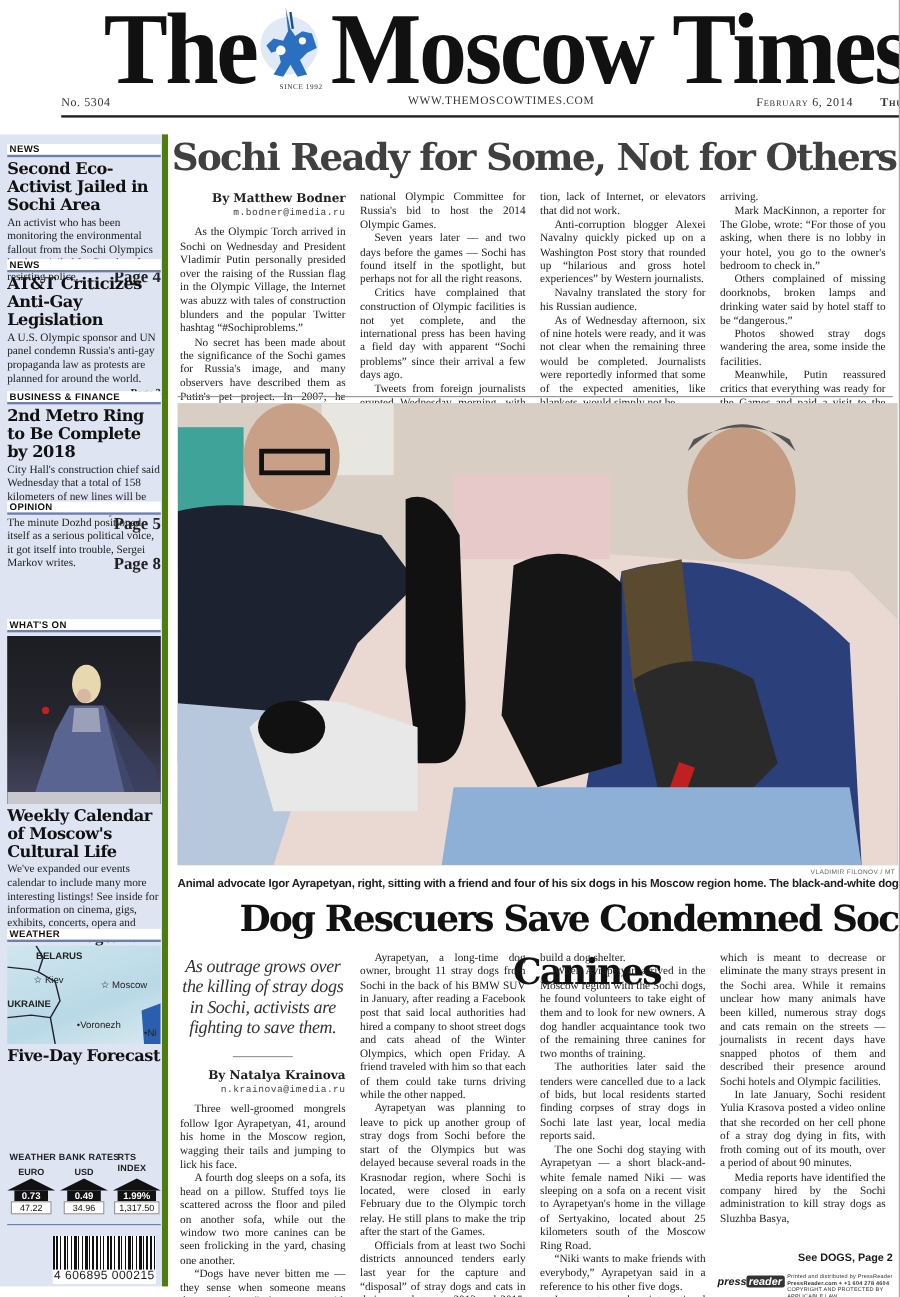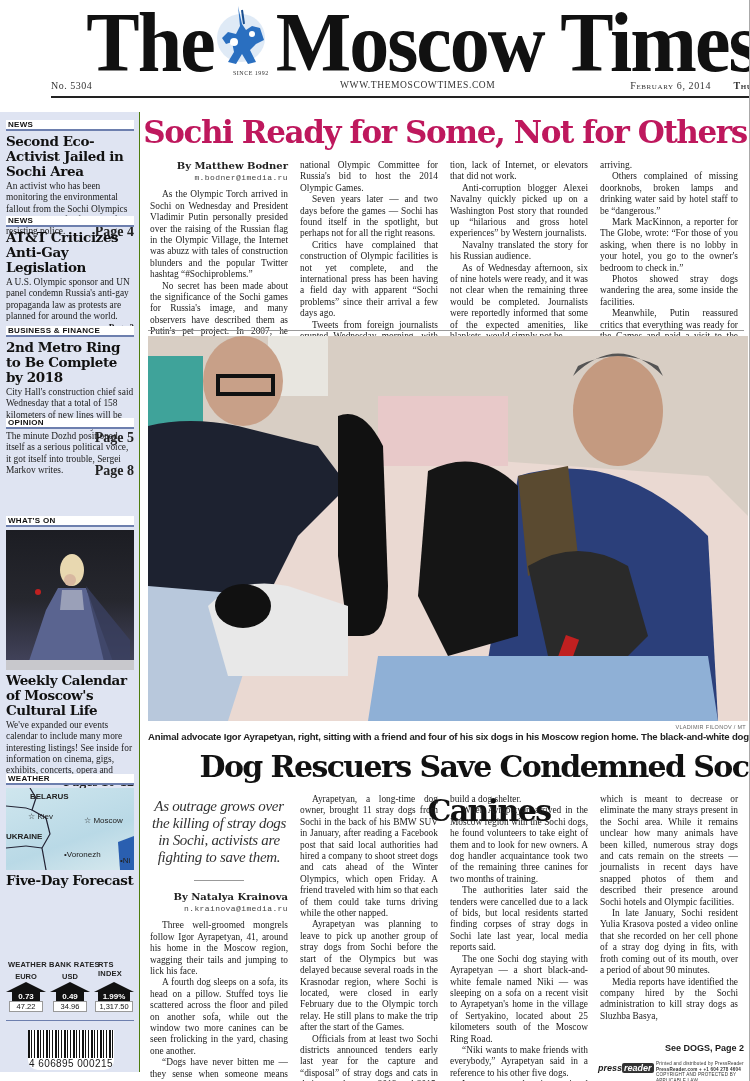--- a/index.html
+++ b/index.html
@@ -16,21 +16,21 @@
   .since { position: absolute; left: 186px; top: 70px; font-size: 6px; color: #333; letter-spacing: 0.5px; }
   .mast-bar { position: absolute; left: 4px; top: 78px; width: 730px; height: 18px; font-size: 10px; color: #333; }
   .issue-no { position: absolute; left: 0; top: 2px; letter-spacing: 0.5px; text-align: center; }
   .site-url { position: absolute; left: 289px; top: 2px; letter-spacing: 0.6px; font-size: 9.5px; }
   .issue-date { position: absolute; right: 70px; top: 2px; font-variant: small-caps; letter-spacing: 0.6px; }
   .issue-day { position: absolute; right: 2px; top: 2px; font-weight: bold; font-variant: small-caps; letter-spacing: 0.6px; }
   .mast-rule { position: absolute; left: 4px; top: 96px; width: 730px; height: 2px; background: #222; }
 
   
   .sidebar { position: absolute; left: 0; top: 112px; width: 140px; height: 969px; background: #dfe4f2;
-    border-right: 1px solid #4d7c0f; }
+    border-right: 5px solid #4d7c0f; }
   .side-item { position: absolute; left: 6px; width: 128px; }
   .side-label { display: block; width: 128px; height: 11px; background: #fff; border-bottom: 2px solid #6d7fae;
     font-family: "Liberation Sans", sans-serif; font-weight: bold; font-size: 8px; color: #111;
     padding-left: 2px; line-height: 10px; letter-spacing: 0.3px; }
   .side-head { font-family: "DejaVu Serif", serif; font-weight: bold; font-size: 13.5px; line-height: 15px;
     color: #111; margin-top: 3px; letter-spacing: -0.4px; }
   .side-body { font-size: 9.4px; line-height: 11.3px; color: #222; margin-top: 2px; }
   .side-page { font-weight: bold; font-size: 14px; float: right; }
   .side-page-line { display: block; text-align: right; font-weight: bold; font-size: 9px; }
 
@@ -44,29 +44,29 @@
   .rates-head { font-family: "Liberation Sans", sans-serif; font-weight: bold; font-size: 7.5px; color: #222; letter-spacing: 0.2px; }
   .rate-col { position: absolute; top: 12px; width: 40px; text-align: center; }
   .rate-name { font-family: "Liberation Sans", sans-serif; font-weight: bold; font-size: 7.5px; color: #222; }
   .arrow-up { width: 0; height: 0; margin: 1px auto 0; border-left: 20px solid transparent;
     border-right: 20px solid transparent; border-bottom: 10px solid #111; }
   .rate-change { background: #111; color: #fff; font-family: "Liberation Sans", sans-serif; font-weight: bold;
     font-size: 8px; width: 28px; margin: 0 auto; line-height: 9px; }
   .rate-value { background: #fff; color: #111; font-family: "Liberation Sans", sans-serif; font-size: 7.5px;
     width: 34px; margin: 0 auto; line-height: 9px; border: 1px solid #999; }
   .rates-rule { position: absolute; left: 0; top: 60px; width: 128px; height: 1px; background: #6d7fae; }
-  .barcode { position: absolute; left: 28px; top: 918px; width: 86px; height: 40px; background: #fff; border-radius: 10px; }
+  .barcode { position: absolute; left: 44px; top: 918px; width: 86px; height: 40px; background: #fff; }
   .barcode-bars { height: 28px; background: repeating-linear-gradient(90deg, #111 0 2px, #fff 2px 3px, #111 3px 4px, #fff 4px 6px, #111 6px 7px, #fff 7px 9px); }
   .barcode-num { font-family: "Liberation Sans", sans-serif; font-size: 10px; text-align: center; letter-spacing: 0.4px; line-height: 12px; }
   .side-bottom { position: absolute; left: 0; top: 960px; width: 140px; height: 9px; background: #fff; }
 
   
   .main { position: absolute; left: 140px; top: 104px; width: 610px; height: 977px; }
   .h1 { position: absolute; left: 0; top: 8px; width: 610px; text-align: center;
-    font-family: "DejaVu Serif", serif; font-weight: bold; font-size: 31px; letter-spacing: -1.4px; color: #be185d;
+    font-family: "DejaVu Serif", serif; font-weight: bold; font-size: 31px; letter-spacing: -1.4px; color: #404040;
     line-height: 40px; }
   .cols { position: absolute; top: 56px; left: 10px; width: 592px; font-size: 9.4px; line-height: 11.4px; color: #222;
     text-align: justify; }
   .col { position: absolute; top: 0; width: 138px; }
   .col p { text-indent: 12px; }
   .col p.noindent { text-indent: 0; }
   .byline { text-align: right; }
   .byline-name { font-family: "DejaVu Serif", serif; font-weight: bold; font-size: 10px; line-height: 12px; }
   .byline-email { font-family: "Liberation Mono", monospace; font-size: 8px; color: #444; letter-spacing: 0.4px; margin-bottom: 6px; }
   .see-also { font-family: "Liberation Sans", sans-serif; font-weight: bold; font-size: 9px; text-align: right; margin-top: 8px; }
@@ -226,22 +226,22 @@
       <p>Tweets from foreign journalists erupted Wednesday morning, with many complaining of substandard accommoda-</p>
     </div>
     <div class="col" style="left:300px;">
       <p class="noindent">tion, lack of Internet, or elevators that did not work.</p>
       <p>Anti-corruption blogger Alexei Navalny quickly picked up on a Washington Post story that rounded up “hilarious and gross hotel experiences” by Western journalists.</p>
       <p>Navalny translated the story for his Russian audience.</p>
       <p>As of Wednesday afternoon, six of nine hotels were ready, and it was not clear when the remaining three would be completed. Journalists were reportedly informed that some of the expected amenities, like blankets, would simply not be</p>
     </div>
     <div class="col" style="left:450px;">
       <p class="noindent">arriving.</p>
+      <p>Mark MacKinnon, a reporter for The Globe, wrote: “For those of you asking, when there is no lobby in your hotel, you go to the owner's bedroom to check in.”</p>
       <p>Others complained of missing doorknobs, broken lamps and drinking water said by hotel staff to be “dangerous.”</p>
-      <p>Mark MacKinnon, a reporter for The Globe, wrote: “For those of you asking, when there is no lobby in your hotel, you go to the owner's bedroom to check in.”</p>
       <p>Photos showed stray dogs wandering the area, some inside the facilities.</p>
       <p>Meanwhile, Putin reassured critics that everything was ready for the Games and paid a visit to the Olympic Village.</p>
       <div class="see-also">See SOCHI, Page 2</div>
     </div>
   </div>
   <div class="rule" style="left:8px;top:226px;width:596px;"></div>
 
   <div class="photo">
     <svg width="600" height="385" viewBox="0 0 600 385">
       <rect x="0" y="0" width="600" height="385" fill="#d8cec4"></rect>

